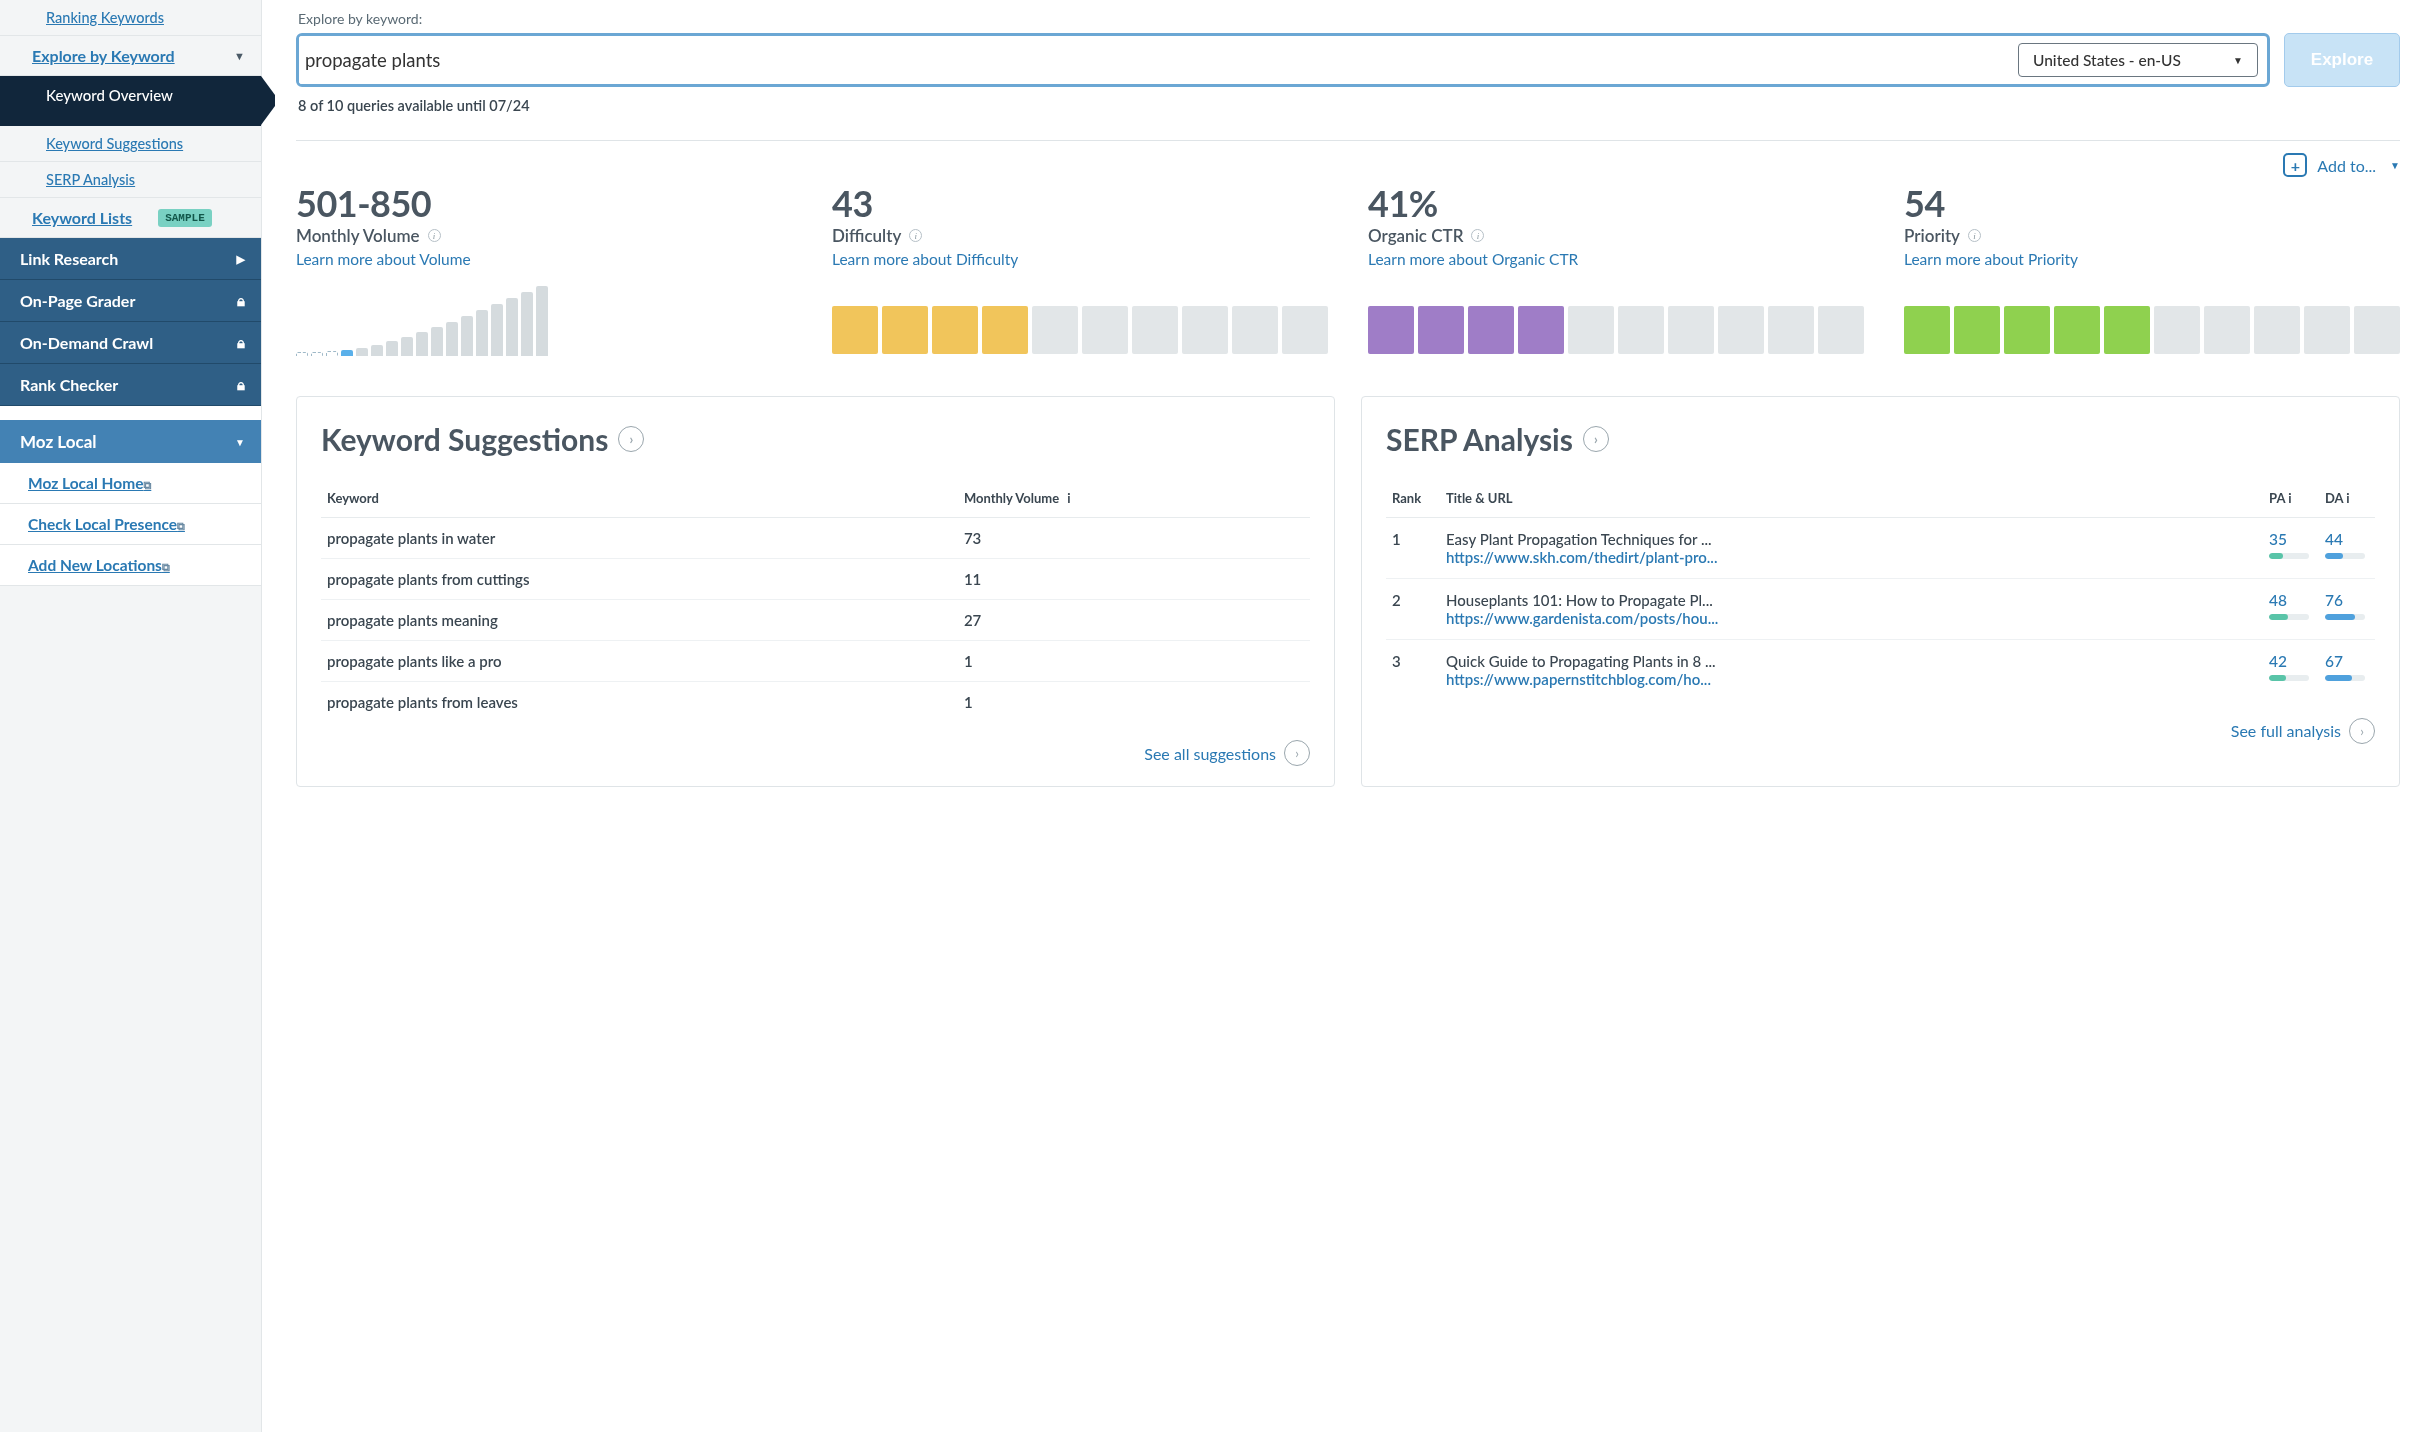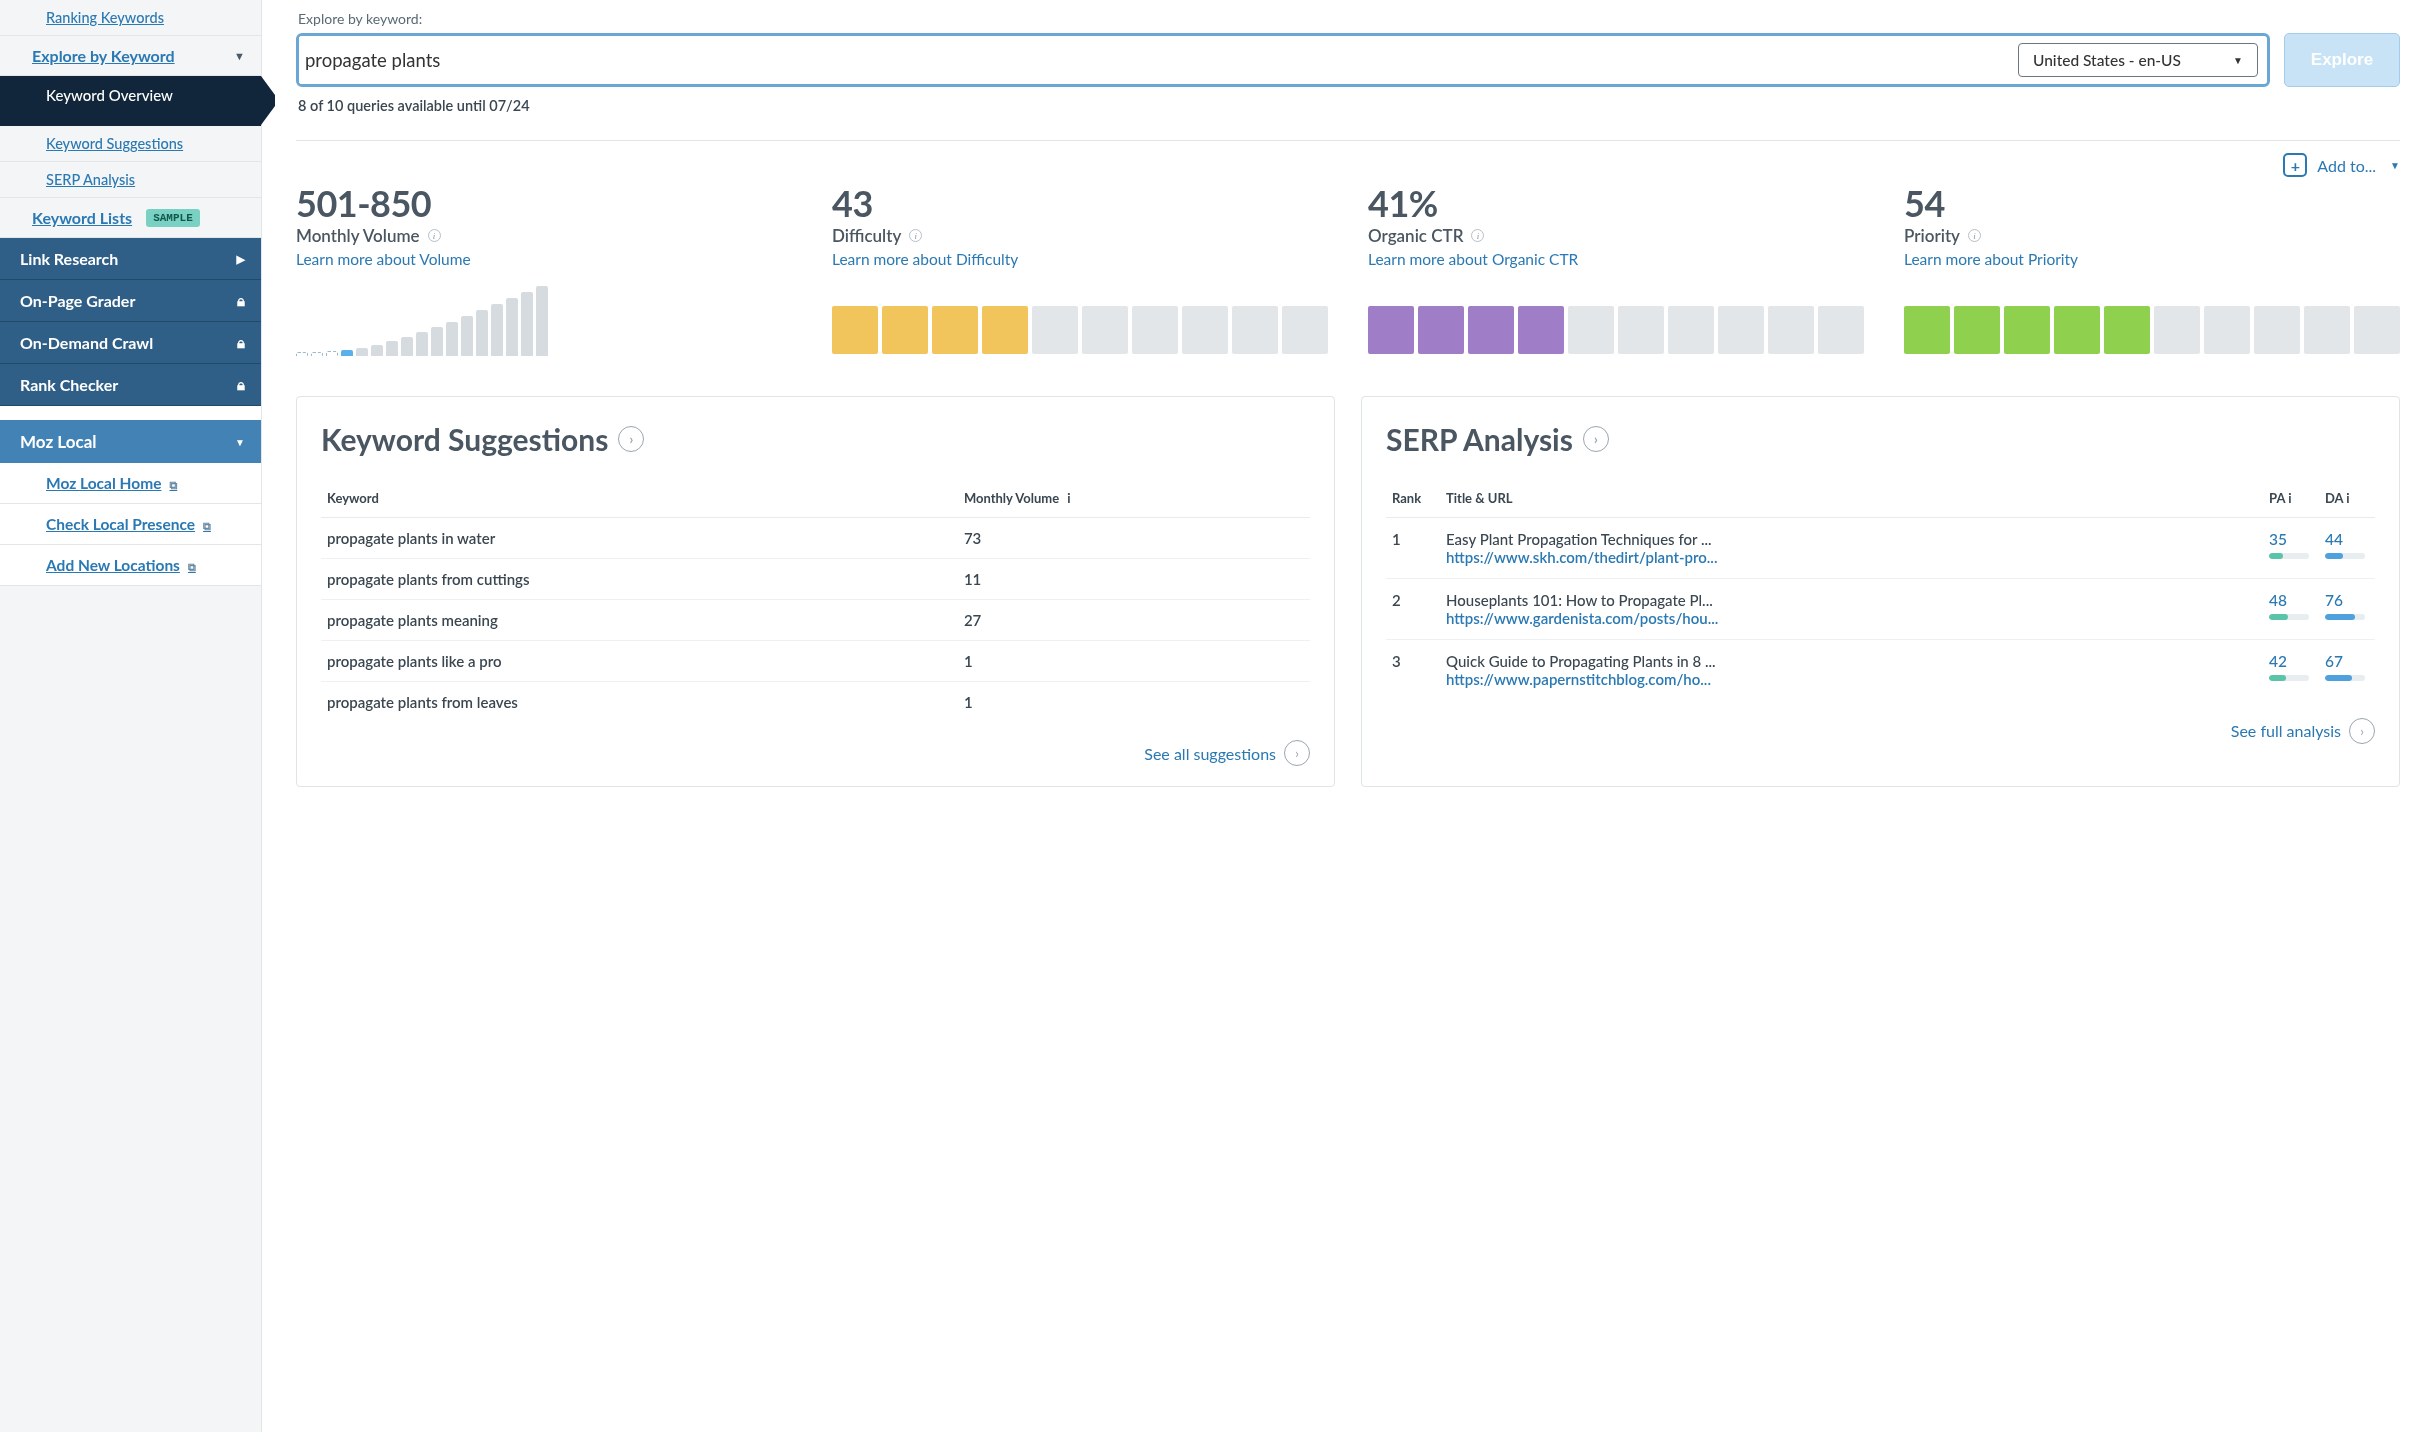--- a/index.html
+++ b/index.html
@@ -12,21 +12,21 @@
 .side-link.sub { padding-left:46px; font-size:14.5px; font-weight:500; }
 .side-group-head { padding:10px 16px 10px 32px; background:#f3f5f6; border-bottom:1px solid #e2e6e8; display:flex; justify-content:space-between; align-items:center; cursor:pointer; }
 .side-group-head .lbl { color:#2a79b3; text-decoration:underline; font-weight:700; font-size:16px; }
 .side-group-head .caret { color:#4a5a66; font-size:11px; }
 .side-active { background:#11263b; color:#fff; padding:10px 16px 21px 46px; font-size:15px; font-weight:500; position:relative; border-bottom:1px solid #11263b;}
 .side-active::after { content:""; position:absolute; right:-14px; top:0; bottom:0; width:0; border-top:19px solid transparent; border-bottom:19px solid transparent; border-left:14px solid #11263b; }
 .side-dark { background:#2f5f86; color:#fff; padding:11px 16px 11px 20px; font-weight:700; font-size:16px; display:flex; justify-content:space-between; align-items:center; border-bottom:1px solid #214a6a; cursor:pointer; }
 .side-dark .lock { color:#fff; font-size:15px; }
 .side-local-head { background:#4382b4; color:#fff; padding:11px 16px 11px 20px; font-weight:700; font-size:17px; display:flex; justify-content:space-between; align-items:center; cursor:pointer; }
 .side-local-links { background:#fff; }
-.side-local-links .ll { padding:11px 16px 11px 46px; font-size:15.5px; color:#2a79b3; text-decoration:underline; font-weight:700; border-bottom:1px solid #e2e6e8; cursor:pointer; display:flex; gap:8px; align-items:baseline;}
+.side-local-links .ll { padding:11px 16px 11px 28px; font-size:15.5px; color:#2a79b3; text-decoration:underline; font-weight:700; border-bottom:1px solid #e2e6e8; cursor:pointer; display:flex; align-items:baseline;}
 .sample-badge { display:inline-block; background:#79d1c3; color:#12574a; font-size:11px; font-weight:700; padding:3px 7px; border-radius:3px; margin-left:6px; vertical-align:middle;font-family:Liberation Mono, monospace;}
 .gap { height:14px; background:#fff; }
 .ext-icon { font-size:11px; color:#6a8aa3; text-decoration:none; }
 
 
 .main { flex:1; padding:6px 34px 30px 34px; }
 .explore-label { font-size:14px; color:#5a6a74; margin:4px 0 6px 2px; }
 .search-row { display:flex; gap:14px; margin-bottom:10px; }
 .search-box { flex:1; display:flex; border:3px solid #6ba7d4; border-radius:6px; overflow:hidden; height:54px; }
 .search-input { flex:1; border:none; outline:none; font-size:18.5px; padding:0 6px; color:#333; font-family:inherit;}
@@ -93,21 +93,21 @@
       <span class="lbl">Explore by Keyword</span>
       <span class="caret">▼</span>
     </div>
     <div class="side-active"><span>Keyword Overview</span></div>
     <div class="side-link sub">
         <span>Keyword Suggestions</span>
       </div>
     <div class="side-link sub">
         <span>SERP Analysis</span>
       </div>
-    <div class="side-group-head" style="justify-content:flex-start;gap:8px;">
+    <div class="side-group-head" style="justify-content:flex-start;gap:20px;">
       <span class="lbl">Keyword Lists</span>
       <span class="sample-badge">SAMPLE</span>
     </div>
     <div class="side-dark">
       <span>Link Research</span>
       <span style="font-size:11px;">▶</span>
     </div>
     <div class="side-dark">
       <span>On-Page Grader</span>
       <span class="lock">🔒︎</span>

